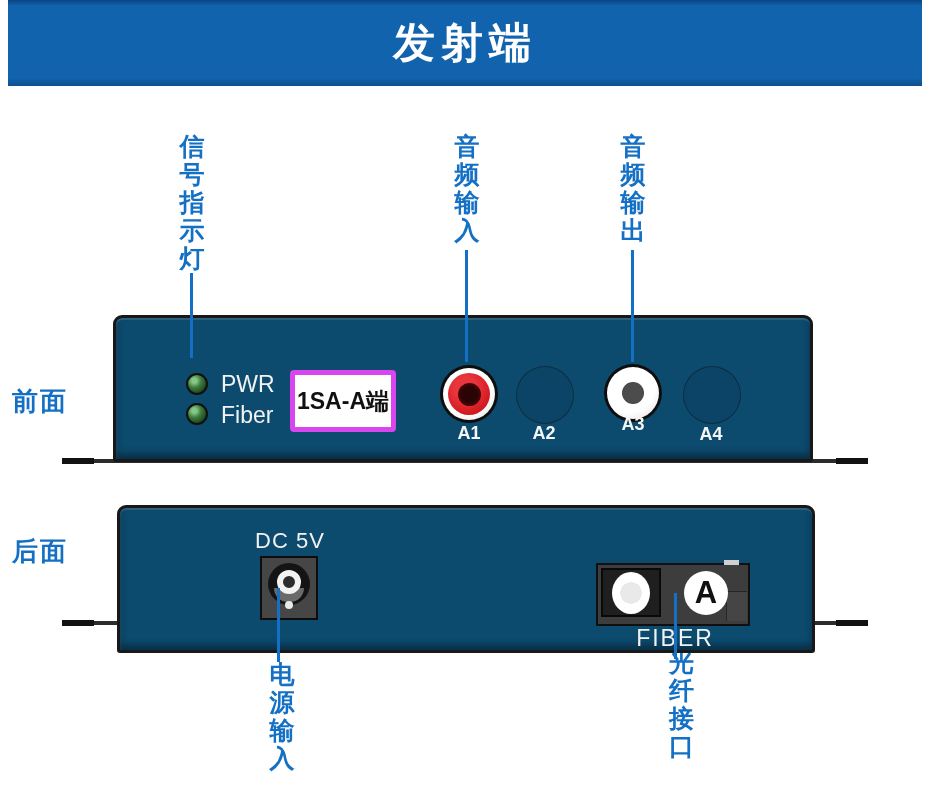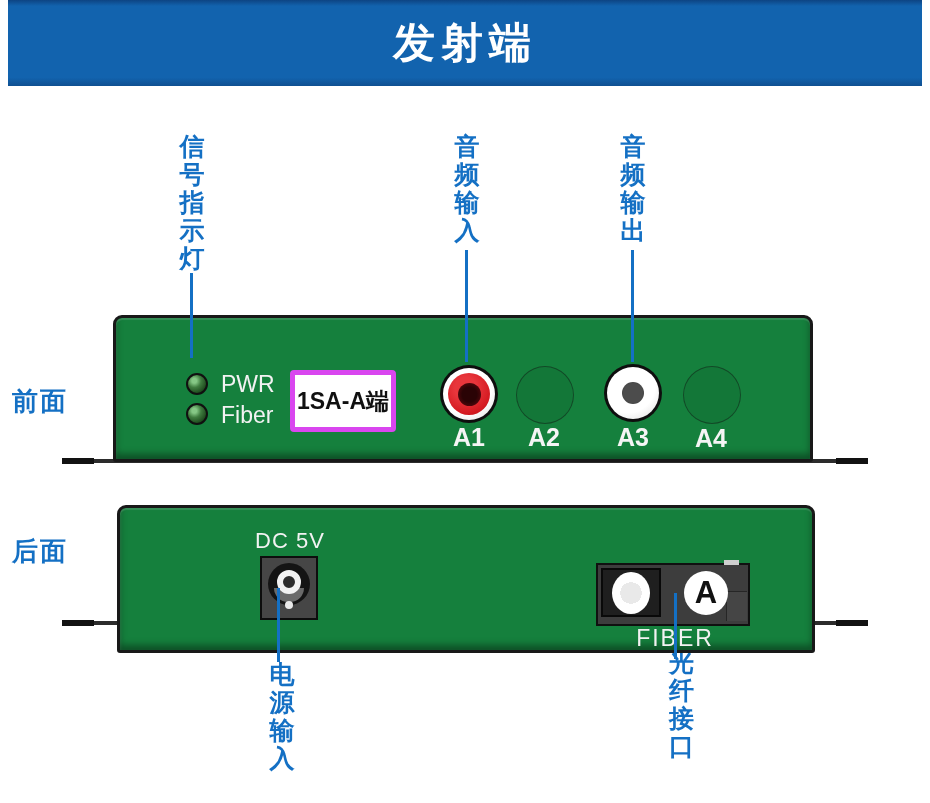--- a/index.html
+++ b/index.html
@@ -24,21 +24,21 @@
   .leader{position:absolute;width:3px;background:#1470c4;z-index:3;}
   .side-label{
     position:absolute;color:#1470c4;font-size:26px;font-weight:bold;letter-spacing:2px;
   }
   
   .flange{position:absolute;left:62px;width:806px;height:4px;background:#2c2c2c;z-index:1;}
   .flange .cap{position:absolute;top:-1px;width:32px;height:6px;background:#121212;}
   .flange .cap.l{left:0;}
   .flange .cap.r{right:0;}
   .device{
-    position:absolute;background:#15803d;border:3px solid #181818;
+    position:absolute;background:#0c4a6e;border:3px solid #181818;
     border-radius:9px 9px 3px 3px;z-index:2;
     box-shadow:inset 0 2px 1px rgba(255,255,255,0.14), inset 0 -5px 7px rgba(0,0,0,0.38),
                inset 2px 0 2px rgba(255,255,255,0.05);
   }
   
   .led{
     position:absolute;width:22px;height:22px;border-radius:50%;
     background:radial-gradient(circle at 35% 32%, #85c785 0 14%, #3f7c3f 40%, #1d4a1d 75%, #0e2a0e 100%);
     border:2px solid #101010;box-sizing:border-box;
   }
@@ -69,21 +69,21 @@
   .rca-white-hole{
     width:22px;height:22px;border-radius:50%;
     background:radial-gradient(circle, #4c4c4c 0 60%, #2e2e2e 100%);
   }
   .hole-blank{
     position:absolute;width:56px;height:56px;border-radius:50%;
     border:1px solid rgba(15,15,15,0.45);background:rgba(0,0,0,0.07);
   }
   .port-label{
     position:absolute;width:60px;text-align:center;color:#f5f5f5;
-    font-size:25px;font-weight:bold;
+    font-size:18px;font-weight:bold;
   }
   
   .dc-text{position:absolute;color:#f2f2f2;font-size:22px;letter-spacing:1px;text-align:center;}
   .dc-jack{
     position:absolute;background:#464646;border:2px solid #0d0d0d;
   }
   .dc-circle{
     position:absolute;left:6px;top:5px;width:42px;height:42px;border-radius:50%;
     background:radial-gradient(circle, #141414 0 70%, #090909 100%);
   }
@@ -173,21 +173,21 @@
     <div class="rca-outer" style="left:488px;top:46px;">
       <div class="rca-white-ring">
         <div class="rca-white-hole"></div>
       </div>
     </div>
 
     <div class="hole-blank" style="left:567px;top:48px;"></div>
 
     <div class="port-label" style="left:323px;top:105px;">A1</div>
     <div class="port-label" style="left:398px;top:105px;">A2</div>
-    <div class="port-label" style="left:487px;top:105px;">A3</div>
+    <div class="port-label" style="left:487px;top:96px;">A3</div>
     <div class="port-label" style="left:565px;top:106px;">A4</div>
   </div>
 
   <div class="flange" style="top:621px;">
     <div class="cap l"></div>
     <div class="cap r"></div>
   </div>
 
   <div class="device" style="left:117px;top:505px;width:692px;height:142px;">
 

